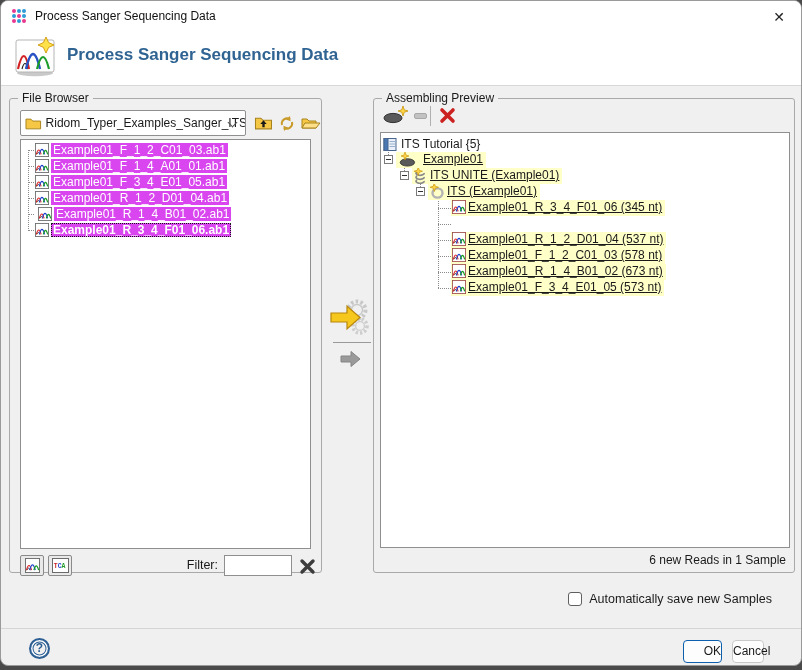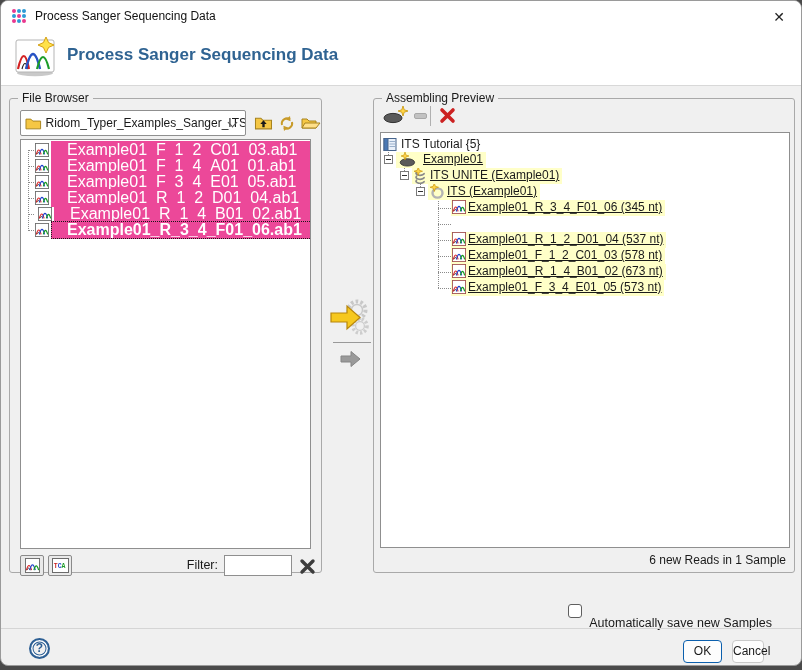--- a/index.html
+++ b/index.html
@@ -32,21 +32,21 @@
   .combo .ctext { font-size:12px; margin-left:4px; white-space:nowrap; overflow:hidden; }
   .combo .chev { position:absolute; right:9px; top:8px; width:7px; height:7px;
                  border-right:1.5px solid #555; border-bottom:1.5px solid #555; transform:rotate(45deg); }
   .tbtn { position:absolute; top:13px; width:22px; height:22px; display:flex; align-items:center;
           justify-content:center; }
 
   
   .flist { position:absolute; left:10px; top:40px; width:291px; height:410px; background:#fff;
            border:1px solid #8f8f8f; overflow:hidden; }
   .frow { position:absolute; left:0; height:16px; display:flex; align-items:center; }
-  .frow .lbl { font-size:16px; color:#fff; background:#ec4899; padding:0 16px; margin-left:2px; white-space:nowrap; }
+  .frow .lbl { font-size:12px; color:#fff; background:#d946ef; padding:0 2px; margin-left:2px; white-space:nowrap; }
   .frow.focus .lbl { outline:1px dotted #1a1a1a; outline-offset:-1px;font-weight:bold; }
   .vdot { position:absolute; border-left:1px dotted #8a8a8a; width:0; }
   .hdot { position:absolute; border-top:1px dotted #8a8a8a; height:0; }
 
   
   .toggle { position:absolute; top:456px; width:24px; height:21px; border:1px solid #8a8a8a;
             border-radius:2px; background:#e9e9e9; display:flex; align-items:center; justify-content:center; }
   .filter-lbl { position:absolute; top:459px; left:150px; width:58px; text-align:right; font-size:12.5px; }
   .filter-in { position:absolute; top:456px; left:214px; width:68px; height:21px;
                border:1px solid #8f8f8f; background:#fff; font-size:12px; padding:0 3px; }
@@ -63,27 +63,27 @@
           border:1px solid #8f8f8f; overflow:hidden; }
   .trow { position:absolute; height:16px; display:flex; align-items:center; font-size:12px; white-space:nowrap; }
   .hl { display:inline-flex; align-items:flex-start; background:#ffffc8; padding:0 3px 0 1px; height:16px; gap:2px;text-decoration:underline; }
   .expand { position:absolute; width:9px; height:9px; background:#fff; border:1px solid #7a7a7a; }
   .expand::after { content:""; position:absolute; left:1px; top:3px; width:5px; height:1px; background:#333; }
   .status { position:absolute; right:8px; top:454px; font-size:12px; }
 
   
   .autosave { position:absolute; right:29px; top:591px; display:flex; align-items:center; gap:7px; }
   .cbx { width:14px; height:14px; border:1px solid #5f5f5f; border-radius:3px; background:#fff; }
-  .autosave span { font-size:12.5px;margin-top:24px; }
+  .autosave span { font-size:12.5px; }
   .footer-sep { position:absolute; left:0; top:627px; width:100%; border-top:1px solid #d5d5d5; }
   .help-btn { position:absolute; left:28px; top:637px; width:21px; height:21px; border:2px solid #2d5f94;
               border-radius:50%; color:#2d5f94; font-weight:bold; font-size:12px; text-align:center;
               line-height:17px; box-shadow:inset 0 0 0 1.5px #fff, inset 0 0 0 2.5px #2d5f94; }
   .btn { position:absolute; top:639px; height:23px; background:#fdfdfd; border:1px solid #c9c9c9;
-         border-radius:4px; font-size:12px; text-align:center; line-height:21px; }
+         border-radius:4px; font-size:12px; text-align:right; line-height:21px; }
   .btn-ok { left:682px; width:39px; border:1.5px solid #0b5fad; }
   .btn-cancel { left:731px; width:32px; }
 
   .icon-svg { display:block; }
 </style>
 </head>
 <body>
 
 <svg width="0" height="0" style="position:absolute">
   <defs>

